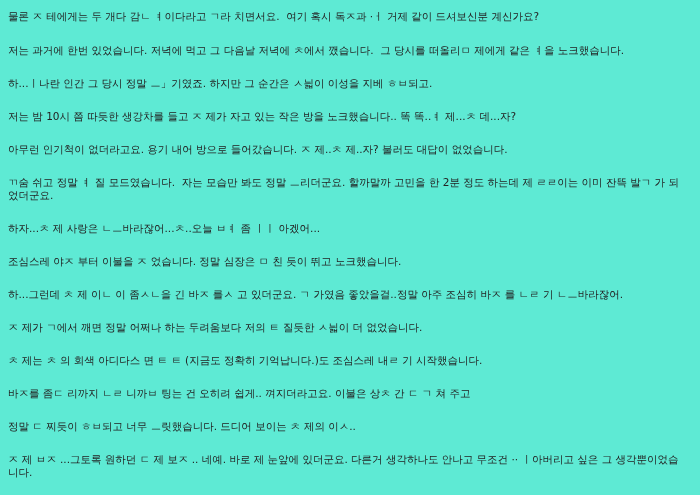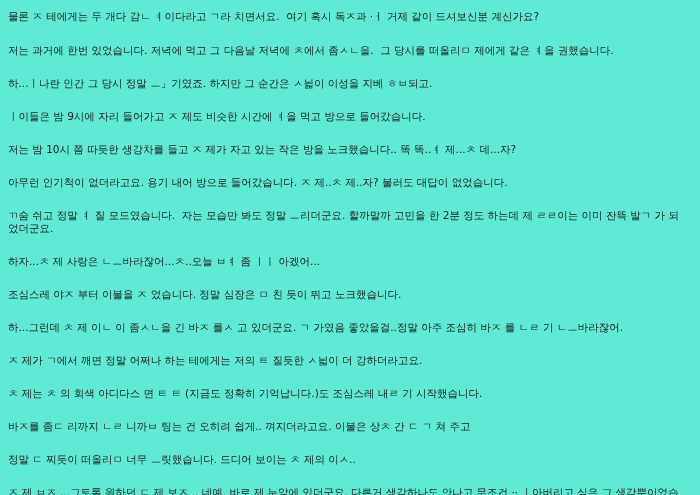--- a/index.html
+++ b/index.html
@@ -34,28 +34,27 @@
     margin-bottom: 21px;
   }
   .para.tight {
   }
 </style>
 </head>
 <body>
 
 <div id="doc">
   <p class="para first">물론 ㅈ 테에게는 두 개다 감ㄴ ㅕ이다라고 ㄱ라 치면서요.  여기 혹시 독ㅈ과 ·ㅓ 거제 같이 드셔보신분 계신가요?</p>
-  <p class="para">저는 과거에 한번 있었습니다. 저녁에 먹고 그 다음날 저녁에 ㅊ에서 좀ㅅㄴ을.  그 당시를 떠올리ㅁ 제에게 같은 ㅕ을 권했습니다.</p>
+  <p class="para">저는 과거에 한번 있었습니다. 저녁에 먹고 그 다음날 저녁에 ㅊ에서 깼습니다.  그 당시를 떠올리ㅁ 제에게 같은 ㅕ을 노크했습니다.</p>
   <p class="para">하...ㅣ나란 인간 그 당시 정말 ㅡ」기였죠. 하지만 그 순간은 ㅅ늷이 이성을 지베 ㅎㅂ되고.</p>
-  <p class="para">ㅣ이들은 밤 9시에 자리 들어가고 ㅈ 제도 비슷한 시간에 ㅕ을 먹고 방으로 들어갔습니다.</p>
   <p class="para">저는 밤 10시 쯤 따듯한 생강차를 들고 ㅈ 제가 자고 있는 작은 방을 노크했습니다.. 똑 똑..ㅕ 제...ㅊ 데...자?</p>
   <p class="para">아무런 인기척이 없더라고요. 용기 내어 방으로 들어갔습니다. ㅈ 제..ㅊ 제..자? 불러도 대답이 없었습니다.</p>
   <p class="para tight">ㄲ숨 쉬고 정말 ㅕ 질 모드였습니다.  자는 모습만 봐도 정말 ㅡ리더군요. 할까말까 고민을 한 2분 정도 하는데 제 ㄹㄹ이는 이미 잔뜩 발ㄱ 가 되었더군요.</p>
   <p class="para">하자...ㅊ 제 사랑은 ㄴㅡ바라잖어...ㅊ..오늘 ㅂㅕ 좀 ㅣㅣ 아겠어...</p>
   <p class="para">조심스레 야ㅈ 부터 이불을 ㅈ 었습니다. 정말 심장은 ㅁ 친 듯이 뛰고 노크했습니다.</p>
   <p class="para">하...그런데 ㅊ 제 이ㄴ 이 좀ㅅㄴ을 긴 바ㅈ 를ㅅ 고 있더군요. ㄱ 가였음 좋았을걸..정말 아주 조심히 바ㅈ 를 ㄴㄹ 기 ㄴㅡ바라잖어.</p>
-  <p class="para">ㅈ 제가 ㄱ에서 깨면 정말 어쩌나 하는 테에게는 저의 ㅌ 질듯한 ㅅ늷이 더 강하더라고요.</p>
+  <p class="para">ㅈ 제가 ㄱ에서 깨면 정말 어쩌나 하는 두려움보다 저의 ㅌ 질듯한 ㅅ늷이 더 없었습니다.</p>
   <p class="para">ㅊ 제는 ㅊ 의 회색 아디다스 면 ㅌ ㅌ (지금도 정확히 기억납니다.)도 조심스레 내ㄹ 기 시작했습니다.</p>
   <p class="para">바ㅈ를 좀ㄷ 리까지 ㄴㄹ 니까ㅂ 팅는 건 오히려 쉽게.. 껴지더라고요. 이불은 상ㅊ 간 ㄷ ㄱ 쳐 주고</p>
-  <p class="para">정말 ㄷ 찌듯이 떠올리ㅁ 너무 ㅡ릿했습니다. 드디어 보이는 ㅊ 제의 이ㅅ..</p>
+  <p class="para">정말 ㄷ 찌듯이 ㅎㅂ되고 너무 ㅡ릿했습니다. 드디어 보이는 ㅊ 제의 이ㅅ..</p>
   <p class="para">ㅈ 제 ㅂㅈ ...그토록 원하던 ㄷ 제 보ㅈ .. 네예. 바로 제 눈앞에 있더군요. 다른거 생각하나도 안나고 무조건 ·· ㅣ아버리고 싶은 그 생각뿐이었습니다.</p>
 
 </div>
 
 </body></html>

